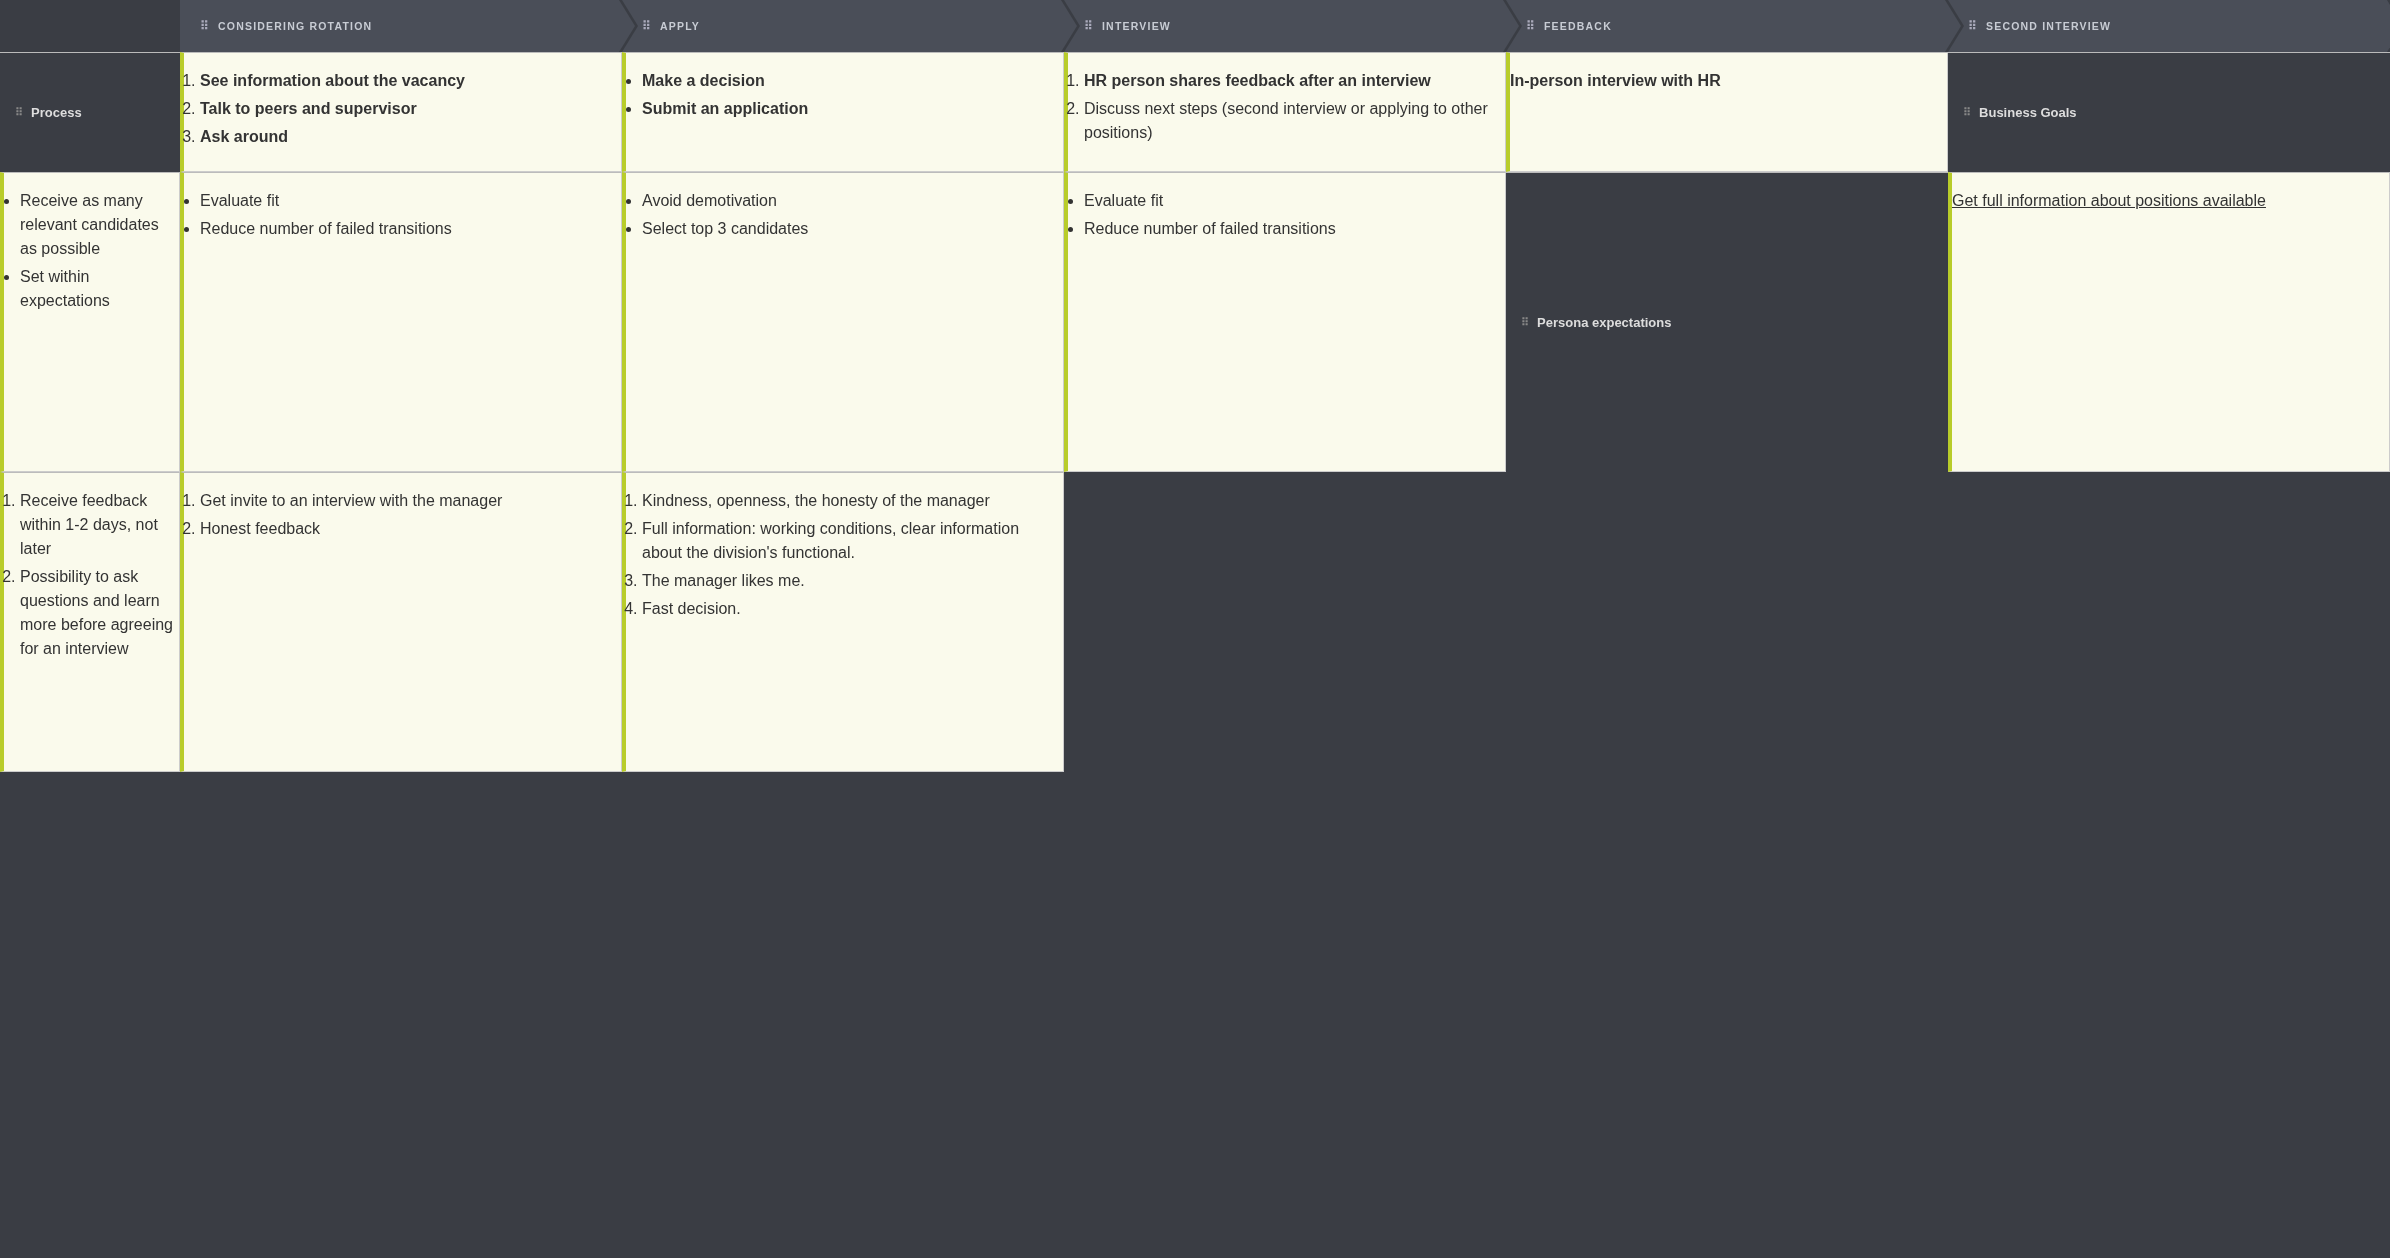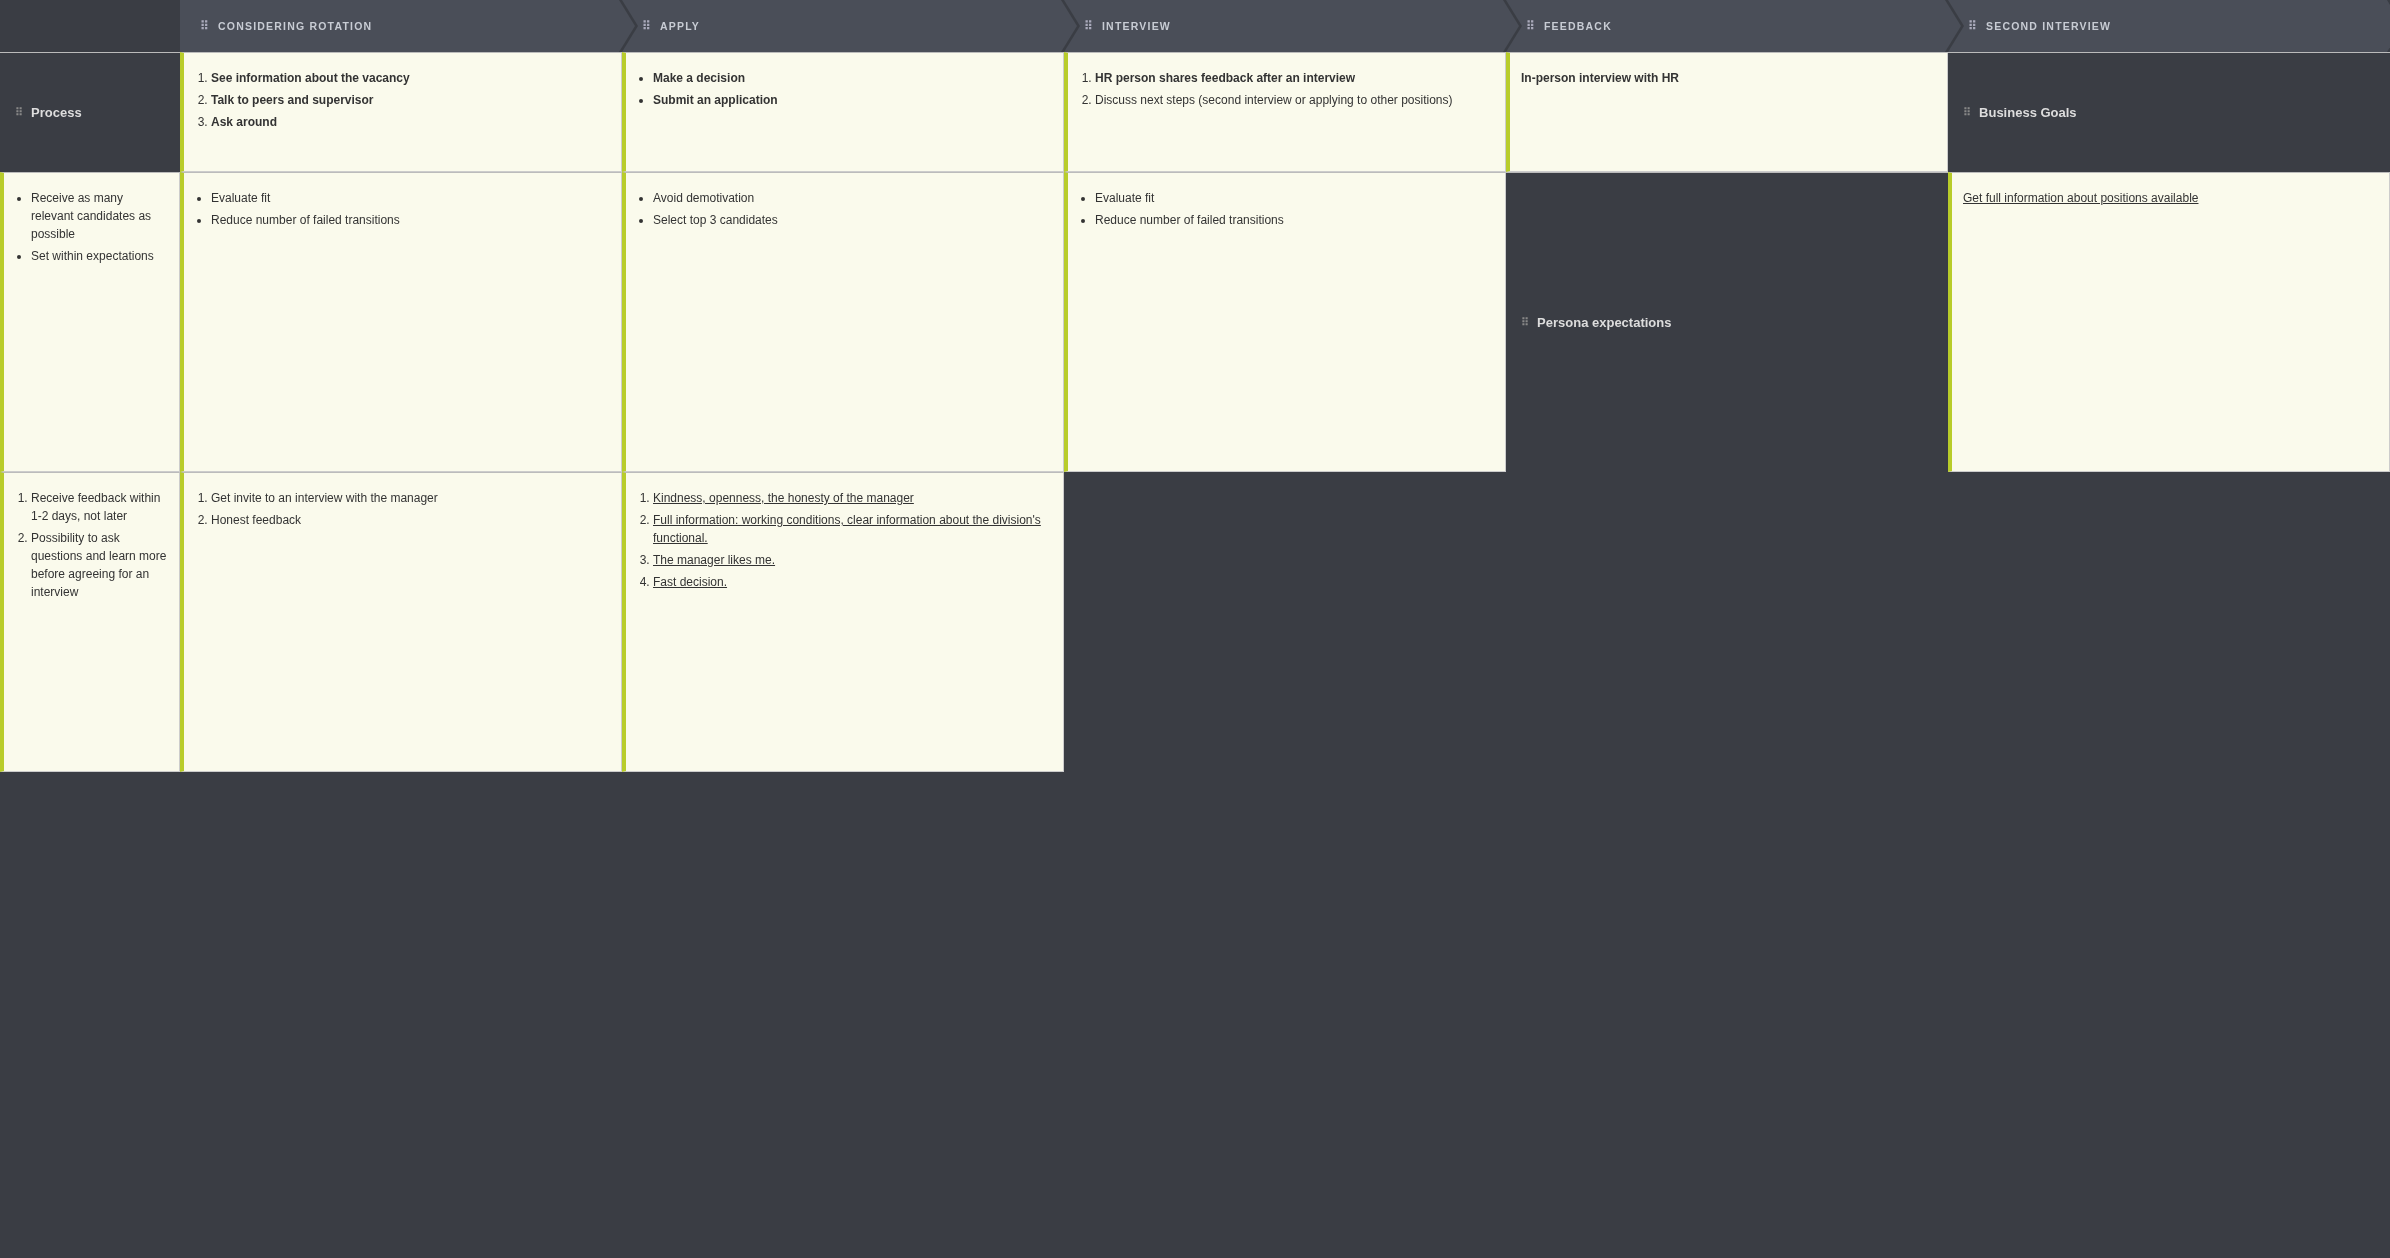--- a/index.html
+++ b/index.html
@@ -36,22 +36,22 @@
     .row-label-dots {
       margin-right: 8px;
       color: #888;
       font-size: 11px;
     }
     
     .content-cell {
       background: #fafaec;
       border: 1px solid #ccc;
       border-left: 4px solid #b8cc2a;
-      padding: 16px 11px;
-      font-size: 12px;
+      padding: 16px 0;
+      font-size: 16px;
       line-height: 1.5;
       color: #333;
       vertical-align: top;
       min-height: 120px;
     }
     .content-cell p, .content-cell li {
       margin-bottom: 4px;
     }
     .content-cell ol {
       padding-left: 16px;
@@ -213,21 +213,21 @@
       <li>Receive feedback within 1-2 days, not later</li>
       <li>Possibility to ask questions and learn more before agreeing for an interview</li>
     </ol>
   </div>
   <div class="content-cell" style="min-height:300px;">
     <ol>
       <li>Get invite to an interview with the manager</li>
       <li>Honest feedback</li>
     </ol>
   </div>
-  <div class="content-cell" style="min-height:300px;text-decoration:underline;">
+  <div class="content-cell" style="min-height:300px;">
     <ol>
       <li>Kindness, openness, the honesty of the manager</li>
       <li>Full information: working conditions, clear information about the division's functional.</li>
       <li>The manager likes me.</li>
       <li>Fast decision.</li>
     </ol>
   </div>
 
 </div>
 

